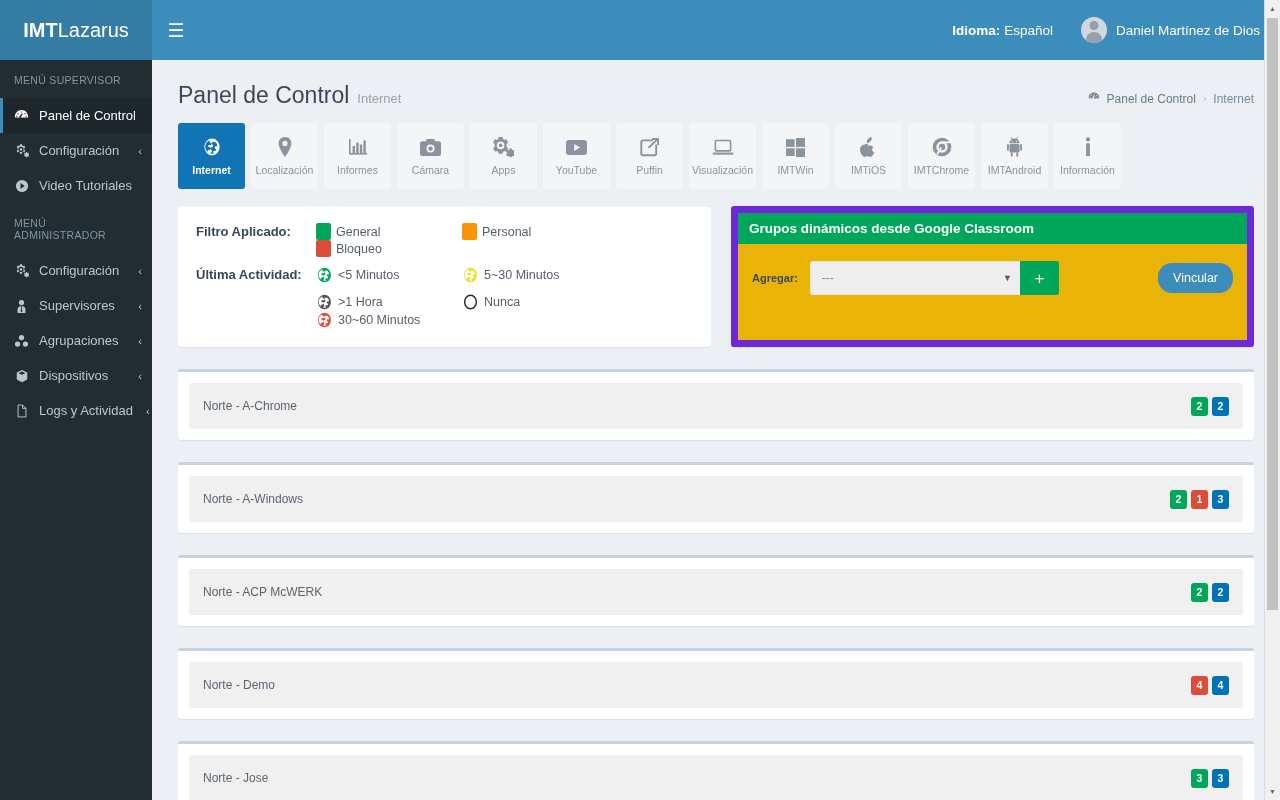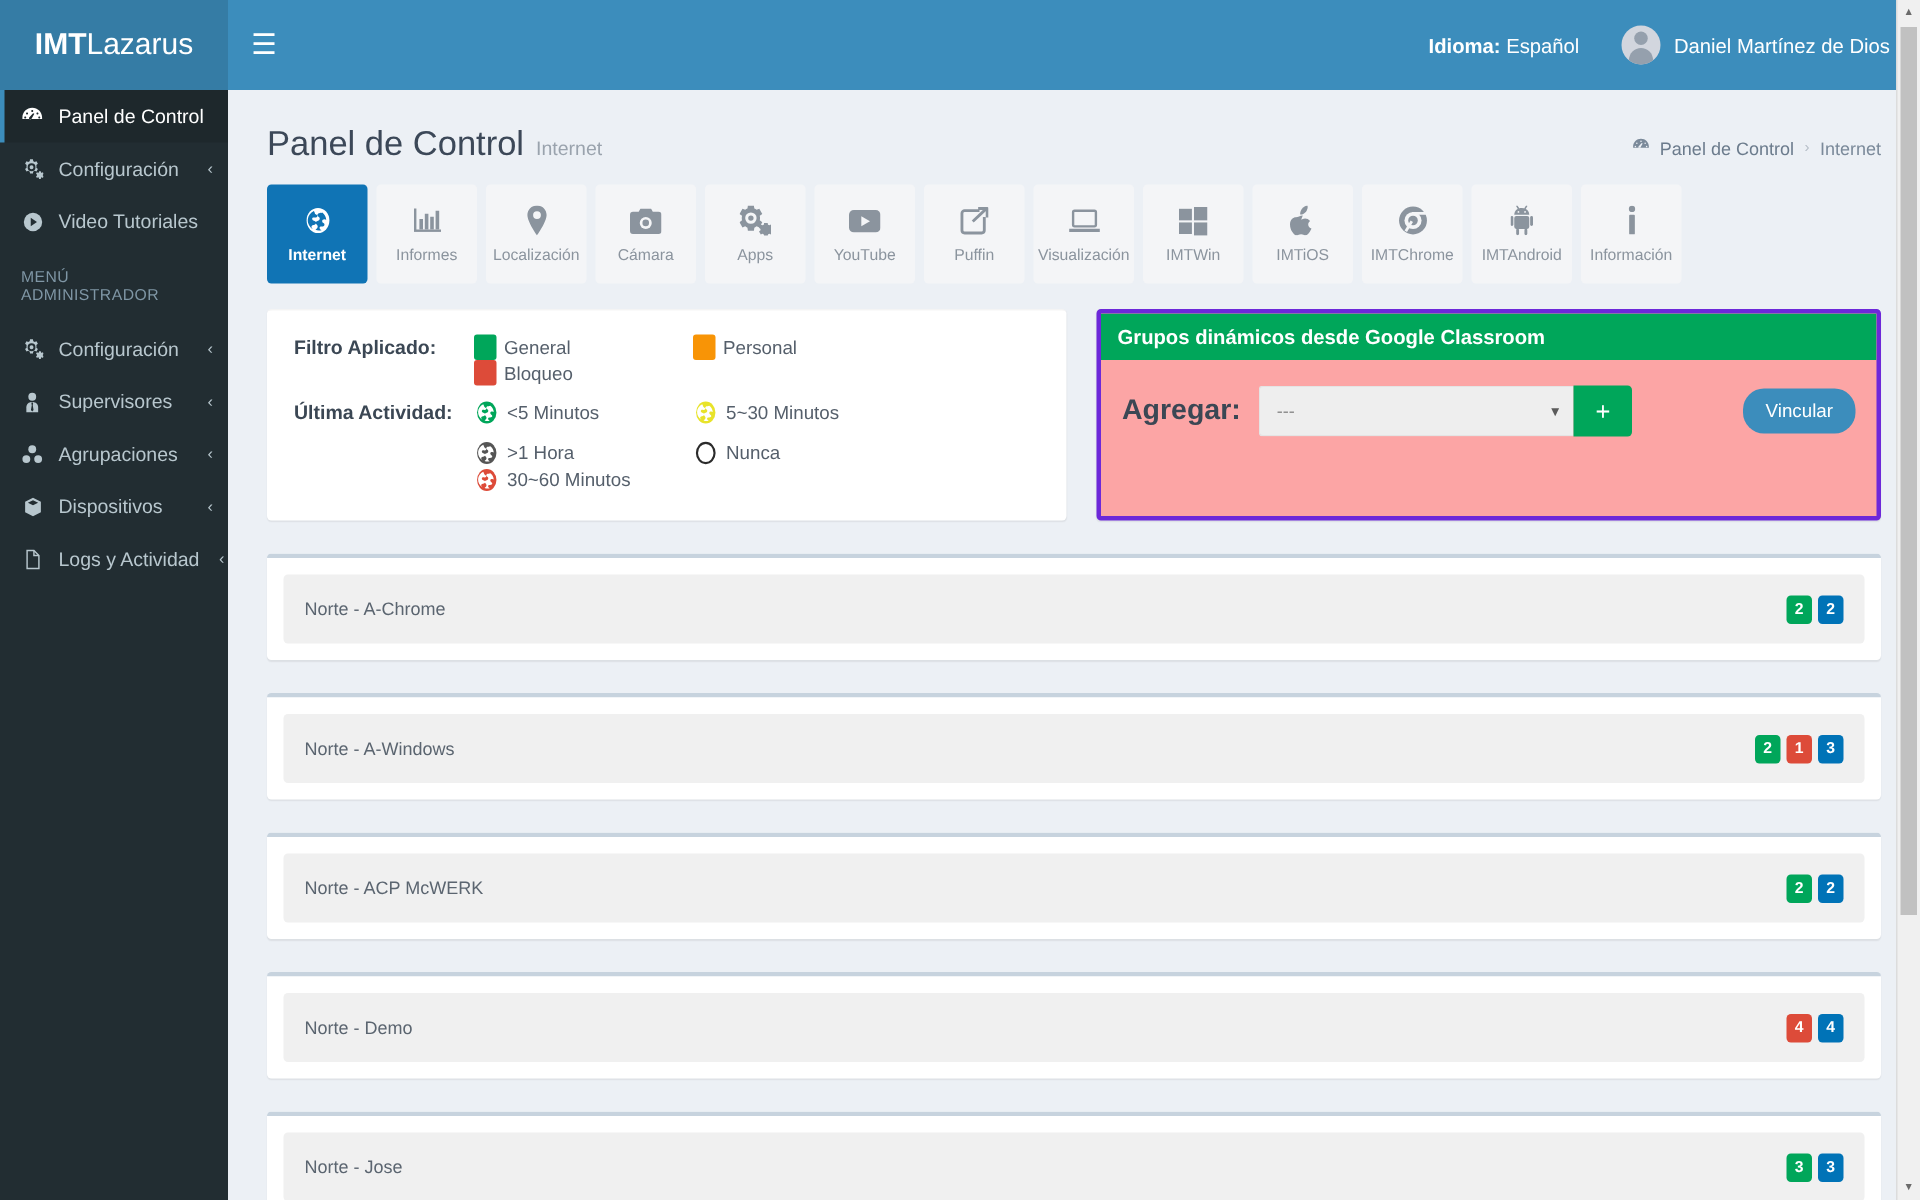--- a/index.html
+++ b/index.html
@@ -159,33 +159,33 @@
   .legend-col.wide { width: 160px; flex: 0 0 160px; }
   .lg-item {
     display: flex; align-items: center; gap: 5px;
     font-size: 12.5px; color: #555f6b; white-space: nowrap;
   }
   .lg-item + .lg-item { margin-top: 9px; }
   .swatch { width: 15px; height: 17px; border-radius: 2px; flex: 0 0 15px; }
   .globe { width: 17px; height: 18px; flex: 0 0 17px; display:block; }
 
   .gc-panel {
-    flex: 1; background: #fca5a5; border-radius: 3px;
-    border: 3px solid #6d28d9;
+    flex: 1; background: #eab308; border-radius: 3px;
+    border: 7px solid #6d28d9;
     box-shadow: 0 1px 1px rgba(0,0,0,.07);
     overflow: hidden;
   }
   .gc-head {
     background: #00a65a; color: #fff;
     font-size: 13.5px; font-weight: bold;
     padding: 8px 11px;
   }
   .gc-body { padding: 17px 14px 24px 14px; display: flex; align-items: center; }
   .gc-lbl {
-    font-size: 19px; font-weight: bold; color: #3b4754;
+    font-size: 11px; font-weight: bold; color: #3b4754;
     padding-right: 12px; white-space: nowrap;
   }
   .gc-select {
     width: 210px; height: 34px; background: #eeeeee;
     border: 1px solid #e4e4e4; border-right: none;
     border-radius: 3px 0 0 3px;
     display: flex; align-items: center; justify-content: space-between;
     padding: 0 8px 0 11px; cursor: pointer;
     font-size: 12px; color: #8a8a8a;
   }
@@ -260,20 +260,21 @@
         <div class="avatar"></div>
         <span class="user-name">Daniel Martínez de Dios</span>
       </div>
     </div>
   </div>
 </div>
 
 <div class="shell">
 
   <div class="sidebar">
+    <div class="side-header">MENÚ SUPERVISOR</div>
 
     <div class="side-item active">
       <span class="si-ic">
         <svg width="15" height="15" viewBox="0 0 16 16" fill="#fff">
             <path d="M8 2C4.1 2 1 5.1 1 9v1h14V9c0-3.9-3.1-7-7-7zm0 1.6c.4 0 .7.3.7.7s-.3.7-.7.7-.7-.3-.7-.7.3-.7.7-.7zM4.3 5.3c.4 0 .7.3.7.7s-.3.7-.7.7-.7-.3-.7-.7.3-.7.7-.7zm7.4 0c.4 0 .7.3.7.7s-.3.7-.7.7-.7-.3-.7-.7.3-.7.7-.7zM3 8.2c.4 0 .7.3.7.7s-.3.7-.7.7-.7-.3-.7-.7.3-.7.7-.7zm10 0c.4 0 .7.3.7.7s-.3.7-.7.7-.7-.3-.7-.7.3-.7.7-.7zM8.6 5.8l.9.5-2 3.4c-.3.5-.9.6-1.3.4-.5-.3-.6-.9-.4-1.3l2.8-3z"></path>
           </svg>
       </span>
       <span class="side-label">Panel de Control</span>
     </div>
 
@@ -381,39 +382,39 @@
             <svg width="20" height="20" viewBox="0 0 20 20">
                 <ellipse cx="10" cy="10" rx="7.6" ry="8.4" fill="#fff"></ellipse>
                 <path d="M7.2 3.6c.9 1 .4 2 1.5 2.4.9.3 1.2 1.4.3 1.9-.9.5-1.9-.4-2.6.3-.8.8.2 2 1.3 2.1 1 .1 1.3 1.3.7 2-.7.9-2 .4-2.6 1.3-.5.8.2 1.6.9 2.2-2.3-1.4-3.7-3.8-3.5-6.5.2-2.5 1.8-4.6 4-5.7zm5.6 1.1c1.6 1.1 2.6 2.9 2.7 4.9-.6-.6-1.6-.6-2.3-.1-.8.6-.4 1.8.4 2.2.8.4 1 1.4.3 1.9-.9.7-2.1-.1-2.7.8-.5.8.2 1.8 1.2 2.1-1.4.4-2.9.3-4.1-.3.8-.6 1.6-1.3 1.5-2.3-.1-1.1-1.3-1.4-1.3-2.4 0-1.1 1.4-1.1 2.2-1.7.8-.6.6-1.9-.3-2.3-.9-.4-1.1-1.4-.4-2 .7-.7 2-.2 2.8-.8z" fill="#1074b5"></path>
               </svg>
           </span>
           <span class="t-lb">Internet</span>
         </div>
 
         <div class="tab">
           <span class="t-ic">
+            <svg width="14" height="20" viewBox="0 0 14 20" fill="#8b949e">
+                <path d="M7 0C3.4 0 .6 2.8.6 6.4 .6 11 7 20 7 20s6.4-9 6.4-13.6C13.4 2.8 10.6 0 7 0zm0 9a2.6 2.6 0 1 1 0-5.2A2.6 2.6 0 0 1 7 9z"></path>
+              </svg>
+          </span>
+          <span class="t-lb">Localización</span>
+        </div>
+
+        <div class="tab">
+          <span class="t-ic">
             <svg width="20" height="19" viewBox="0 0 20 19" fill="#8b949e">
                 <rect x="1" y="1" width="1.6" height="15"></rect>
                 <rect x="1" y="15" width="18" height="1.6"></rect>
                 <rect x="4.6" y="8" width="2.4" height="7"></rect>
                 <rect x="8.2" y="4.5" width="2.4" height="10.5"></rect>
                 <rect x="11.8" y="6.5" width="2.4" height="8.5"></rect>
                 <rect x="15.4" y="2.5" width="2.4" height="12.5"></rect>
               </svg>
           </span>
           <span class="t-lb">Informes</span>
-        </div>
-
-        <div class="tab">
-          <span class="t-ic">
-            <svg width="14" height="20" viewBox="0 0 14 20" fill="#8b949e">
-                <path d="M7 0C3.4 0 .6 2.8.6 6.4 .6 11 7 20 7 20s6.4-9 6.4-13.6C13.4 2.8 10.6 0 7 0zm0 9a2.6 2.6 0 1 1 0-5.2A2.6 2.6 0 0 1 7 9z"></path>
-              </svg>
-          </span>
-          <span class="t-lb">Localización</span>
         </div>
 
         <div class="tab">
           <span class="t-ic">
             <svg width="21" height="17" viewBox="0 0 21 17" fill="#8b949e">
                 <path d="M7 0h7l1.2 2.2H19a2 2 0 0 1 2 2V15a2 2 0 0 1-2 2H2a2 2 0 0 1-2-2V4.2a2 2 0 0 1 2-2h3.8L7 0z"></path>
                 <circle cx="10.5" cy="9.6" r="4" fill="#f4f5f7"></circle>
                 <circle cx="10.5" cy="9.6" r="2.2" fill="#8b949e"></circle>
               </svg>
           </span>

